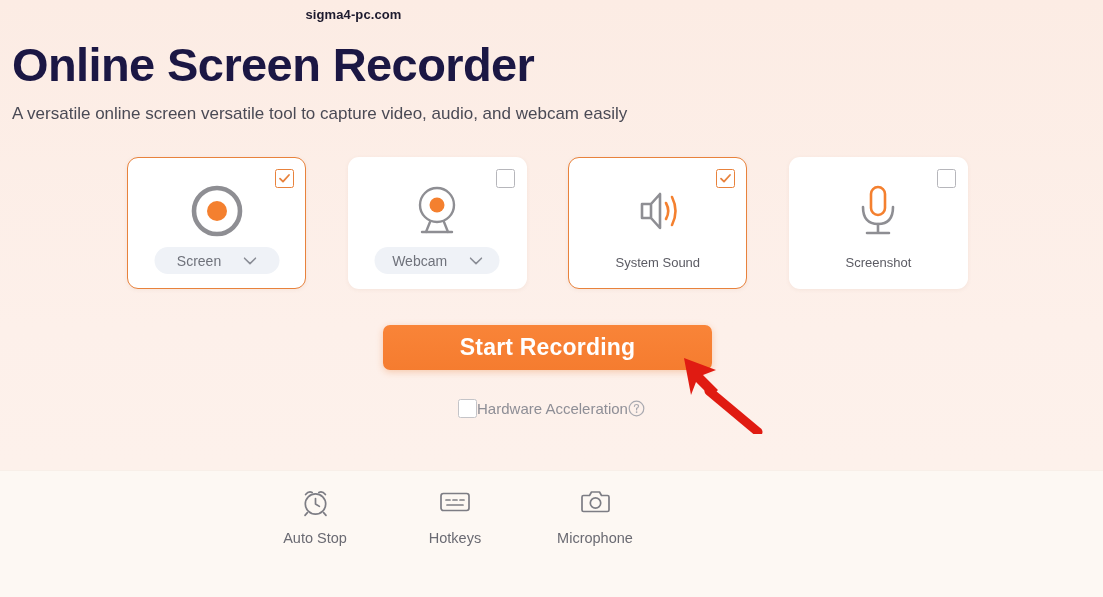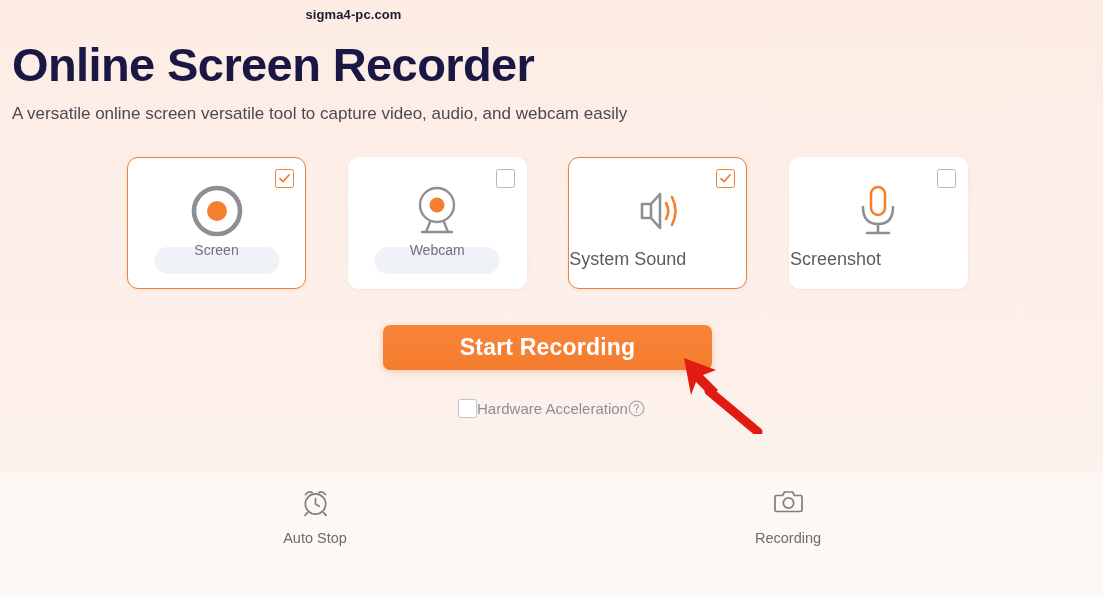--- a/index.html
+++ b/index.html
@@ -109,39 +109,39 @@
     display: flex;
     align-items: center;
     justify-content: center;
   }
 
   .card-label {
     position: absolute;
     bottom: 18px;
     left: 0;
     width: 100%;
-    font-size: 18px;
+    text-align: center;
+    font-size: 13px;
     color: #5b5b63;
   }
 
   .pill {
     position: absolute;
     bottom: 14px;
     left: 50%;
     transform: translateX(-50%);
     width: 125px;
     height: 27px;
     background: #eff2f7;
     border-radius: 14px;
     display: flex;
     align-items: center;
     justify-content: center;
     gap: 22px;
     cursor: pointer;
-    flex-direction: column;
   }
   .pill-text {
     font-size: 14px;
     color: #6f727b;
   }
   .pill svg { display: block; }
 
   
   .start-btn {
     position: absolute;
@@ -195,21 +195,21 @@
     height: 127px;
     background: #fdf8f3;
     border-top: 1px solid #f8efe8;
   }
   .tools {
     position: absolute;
     top: 14px;
     left: 245px;
     width: 613px;
     display: flex;
-    justify-content: space-between;
+    justify-content: flex-start;
   }
   .tool {
     width: 140px;
     display: flex;
     flex-direction: column;
     align-items: center;
     gap: 11px;
     cursor: pointer;
   }
   .tool-icon {
@@ -334,29 +334,39 @@
             <circle cx="15.5" cy="17" r="10.2" fill="none" stroke="#7d7d84" stroke-width="1.7"></circle>
             <path d="M15.5 11.5 L15.5 17 L19.4 19.4" fill="none" stroke="#7d7d84" stroke-width="1.7" stroke-linecap="round" stroke-linejoin="round"></path>
             <path d="M5.6 7.6 Q8.6 3.6 12.2 5.4" fill="none" stroke="#7d7d84" stroke-width="1.7" stroke-linecap="round"></path>
             <path d="M25.4 7.6 Q22.4 3.6 18.8 5.4" fill="none" stroke="#7d7d84" stroke-width="1.7" stroke-linecap="round"></path>
             <path d="M7.4 25.6 L5 28.4 M23.6 25.6 L26 28.4" fill="none" stroke="#7d7d84" stroke-width="1.7" stroke-linecap="round"></path>
           </svg>
         </span>
         <span class="tool-label">Auto Stop</span>
       </div>
 
+      <div class="tool">
+        <span class="tool-icon">
+          <svg width="32" height="26" viewBox="0 0 32 26">
+            <rect x="2" y="4.5" width="28" height="17" rx="2.4" fill="none" stroke="#7d7d84" stroke-width="1.7"></rect>
+            <path d="M7 11 L11 11 M14 11 L18 11 M21 11 L25 11" stroke="#7d7d84" stroke-width="1.7" stroke-linecap="round"></path>
+            <path d="M8 16 L24 16" stroke="#7d7d84" stroke-width="1.7" stroke-linecap="round"></path>
+          </svg>
+        </span>
+        <span class="tool-label">Hotkeys</span>
+      </div>
 
       <div class="tool">
         <span class="tool-icon">
           <svg width="31" height="28" viewBox="0 0 31 28">
             <path d="M3.5 7.5 L9.5 7.5 L11.5 4 L19.5 4 L21.5 7.5 L27.5 7.5 Q29 7.5 29 9 L29 22 Q29 23.5 27.5 23.5 L3.5 23.5 Q2 23.5 2 22 L2 9 Q2 7.5 3.5 7.5 Z" fill="none" stroke="#7d7d84" stroke-width="1.7" stroke-linejoin="round"></path>
             <circle cx="15.5" cy="15" r="5.2" fill="none" stroke="#7d7d84" stroke-width="1.7"></circle>
           </svg>
         </span>
-        <span class="tool-label">Recording</span>
+        <span class="tool-label">Microphone</span>
       </div>
 
 
     </div>
   </div>
 
   <svg class="arrow" width="100" height="86" viewBox="0 0 100 86">
     <path d="M16 10 L48 22 L35 27 L50 42 L43 49 L28 34 L23 47 Z" fill="#e01b12"></path>
     <path d="M41 43 L90 84" stroke="#e01b12" stroke-width="9" stroke-linecap="round"></path>
   </svg>

